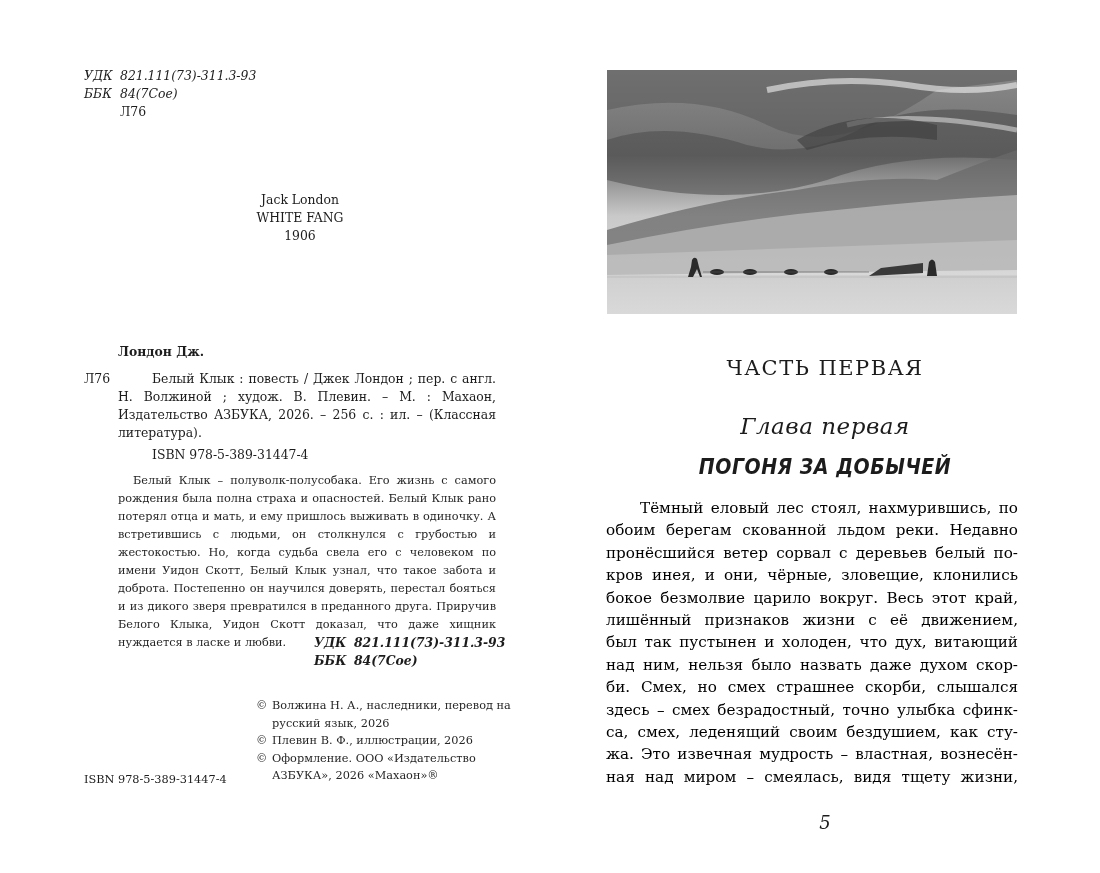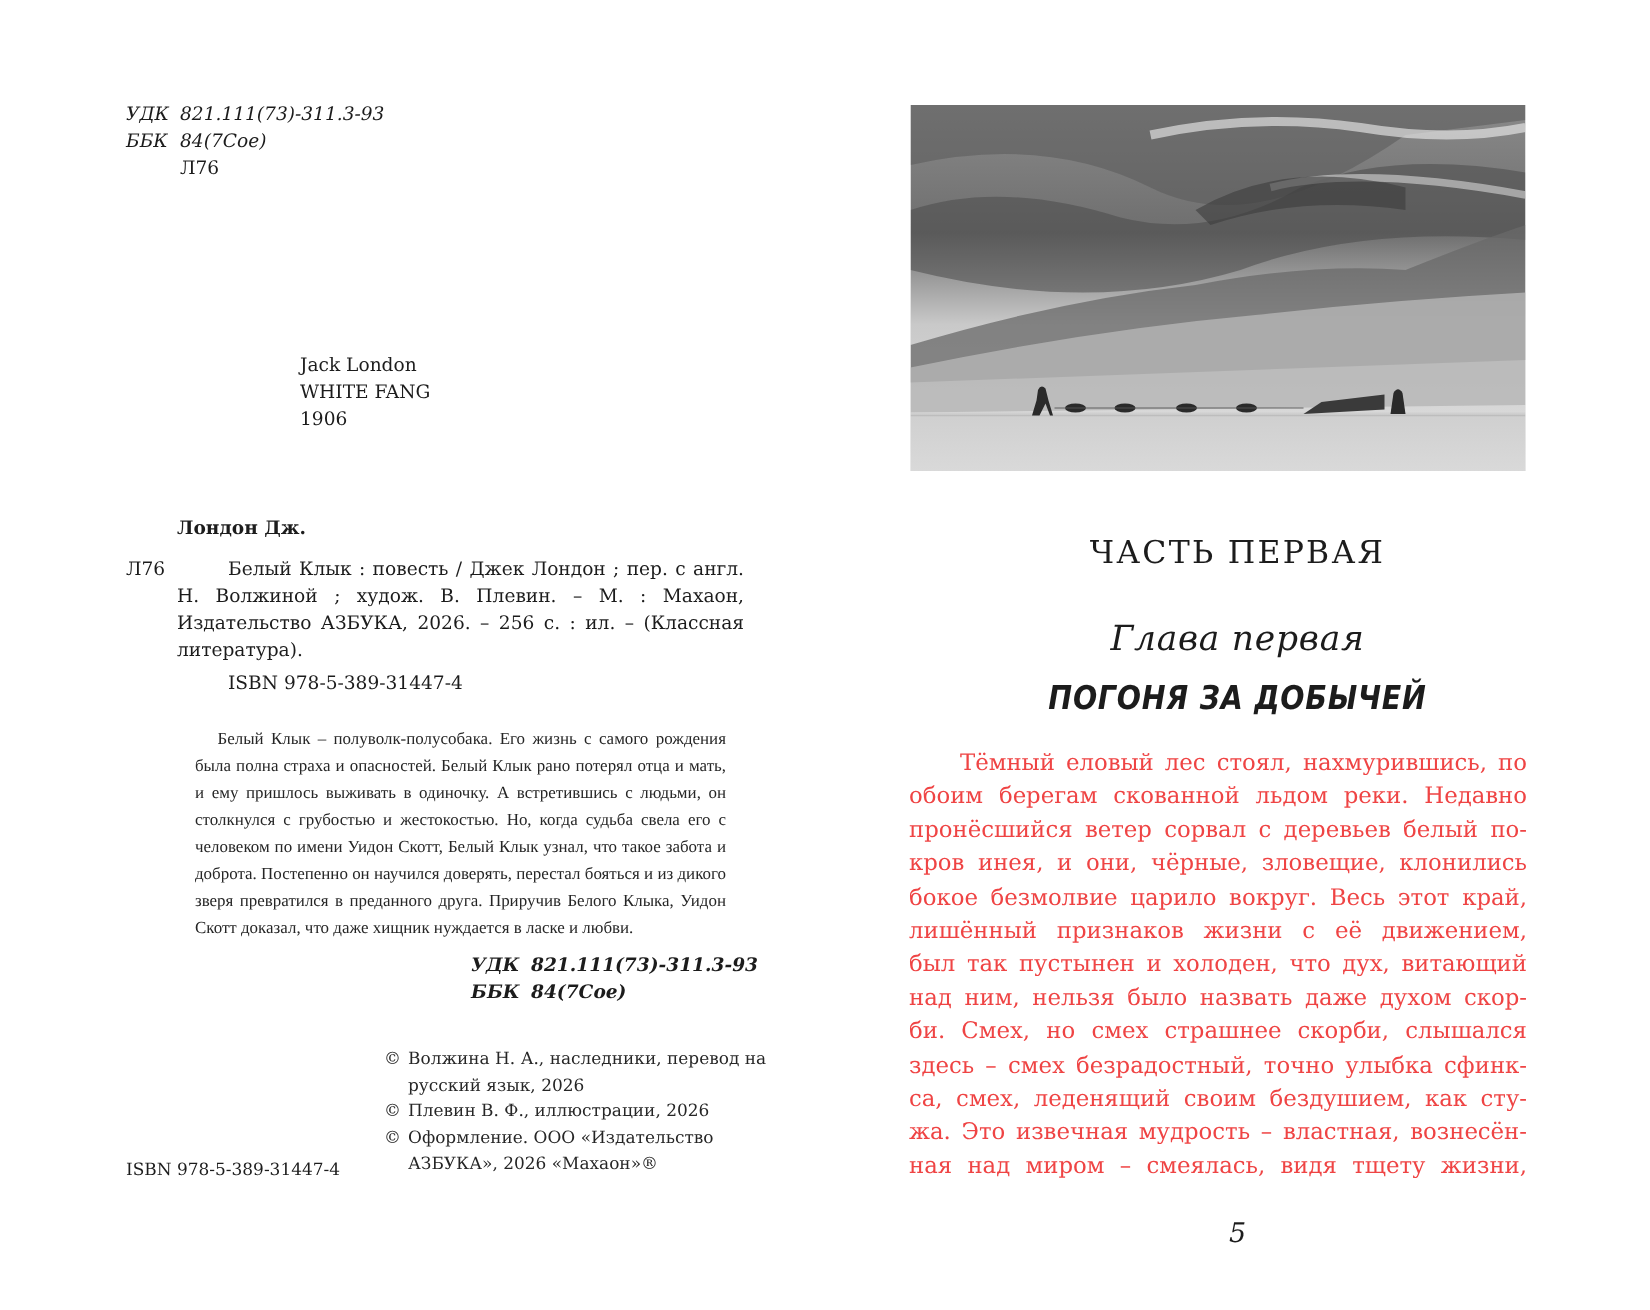--- a/index.html
+++ b/index.html
@@ -9,30 +9,30 @@
   .page-left { position: absolute; left: 0; top: 0; width: 550px; height: 873px; }
   .page-right { position: absolute; left: 550px; top: 0; width: 550px; height: 873px; }
 
   .sm { font-size: 12.4px; line-height: 18px; }
   .abs { position: absolute; }
   .udk-block { left: 84px; top: 67px; }
   .udk-row { display: flex; white-space: nowrap; font-style: italic; }
   .udk-key { width: 36px; }
   .udk-indent { padding-left: 36px; }
 
-  .orig { left: 200px; top: 191px; width: 200px; font-size: 12.4px; line-height: 18px; margin-top: 43px; }
+  .orig { left: 200px; top: 191px; width: 200px; text-align: center; font-size: 12.4px; line-height: 18px; }
 
   .author-head { left: 118px; top: 344px; font-weight: bold; font-size: 12.4px; }
   .biblio { left: 84px; top: 370px; width: 412px; }
   .biblio-code { position: absolute; left: 0; top: 0; }
   .biblio-text { margin-left: 34px; text-indent: 34px; text-align: justify; font-size: 12.4px; line-height: 18px; }
   .isbn-mid { left: 152px; top: 447px; font-size: 12.4px; }
 
   .annotation { left: 118px; top: 472px; width: 378px; text-align: justify; font-size: 11.3px; line-height: 18px; color: #262626; }
-  .annotation p { margin: 12px; text-indent: 15px; font-family: Liberation Serif, serif; }
+  .annotation p { margin: 0; text-indent: 15px; }
 
   .udk-bold { left: 314px; top: 634px; font-weight: bold; font-size: 12.4px; line-height: 18px; }
   .udk-bold .udk-key { width: 40px; }
 
   .copyright { left: 256px; top: 697px; width: 260px; font-size: 11.3px; line-height: 17.5px; color: #262626; }
   .copy-item { display: flex; }
   .copy-sym { width: 16px; flex: none; }
   .copy-text { flex: 1; }
 
   .isbn-bottom { left: 84px; top: 773px; font-size: 11.3px; }
@@ -40,21 +40,21 @@
   .illustration { position: absolute; left: 57px; top: 70px; width: 410px; height: 244px; overflow: hidden; background: #d8d8d8; }
   .illustration svg { display: block; }
 
   .part-title { position: absolute; left: 0; width: 550px; top: 356px; text-align: center; font-size: 21px; letter-spacing: 1.5px; }
   .chapter-script { position: absolute; left: 0; width: 550px; top: 413px; text-align: center;
                     font-family: "DejaVu Serif", serif; font-style: italic; font-size: 23px; letter-spacing: 0.5px; }
   .chapter-title { position: absolute; left: 0; width: 550px; top: 455px; text-align: center;
                    font-family: "DejaVu Sans", sans-serif; font-weight: bold; font-style: italic; font-size: 19px;
                    letter-spacing: 0.5px; transform: scaleY(1.15); }
   .body-text { position: absolute; left: 56px; top: 497px; width: 412px; font-size: 15.2px; line-height: 22.4px;
-               text-align: justify; color: #ef4444; }
+               text-align: justify; color: #000000; }
   .body-text .line { display: block; text-align-last: justify; white-space: nowrap; }
   .body-text .line.first { text-indent: 34px; }
   .page-number { position: absolute; left: 0; width: 550px; top: 812px; text-align: center; font-style: italic;
                  font-family: "DejaVu Serif", serif; font-size: 18px; }
 </style>
 </head>
 <body>
 
 <div class="spread">
 

